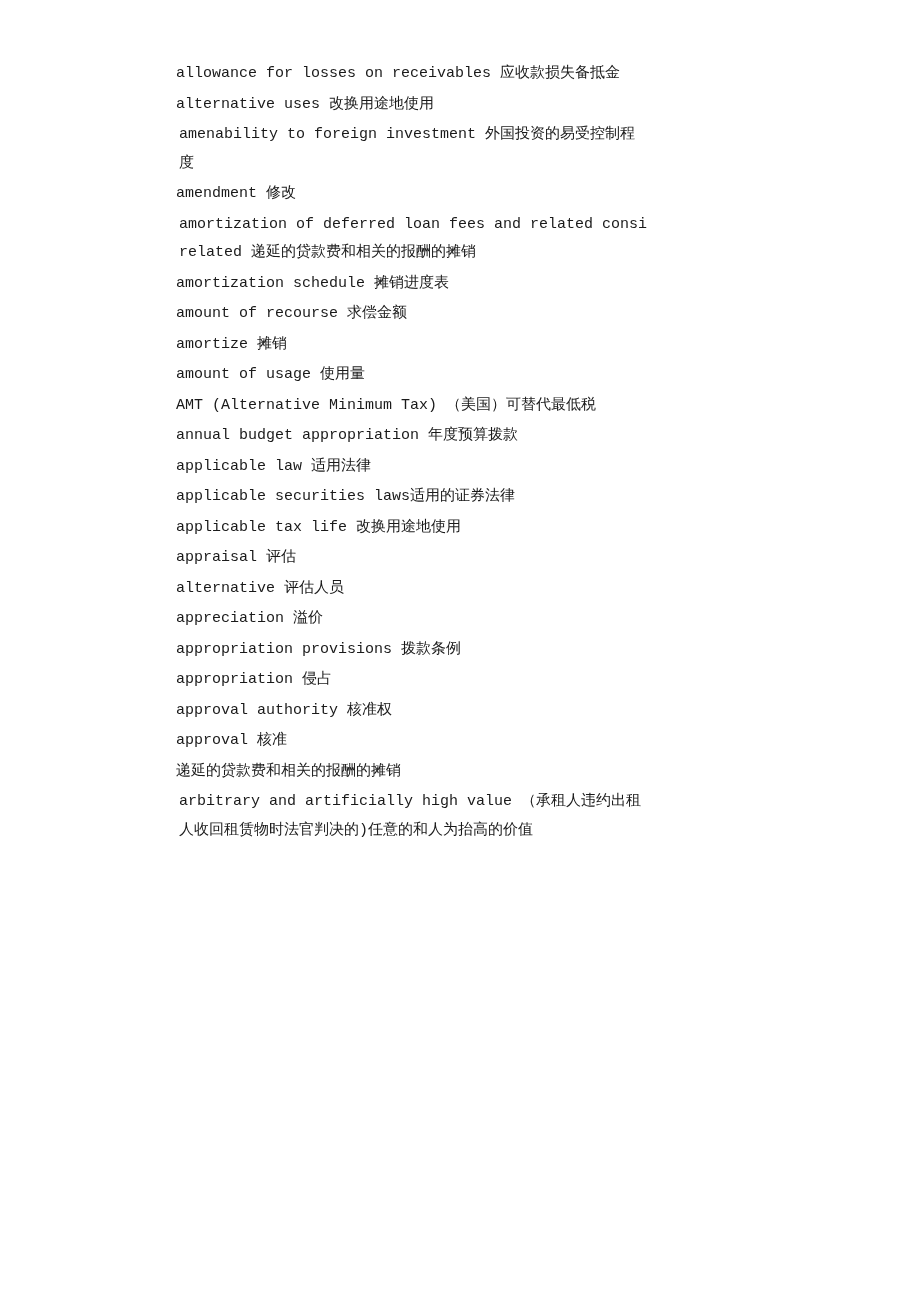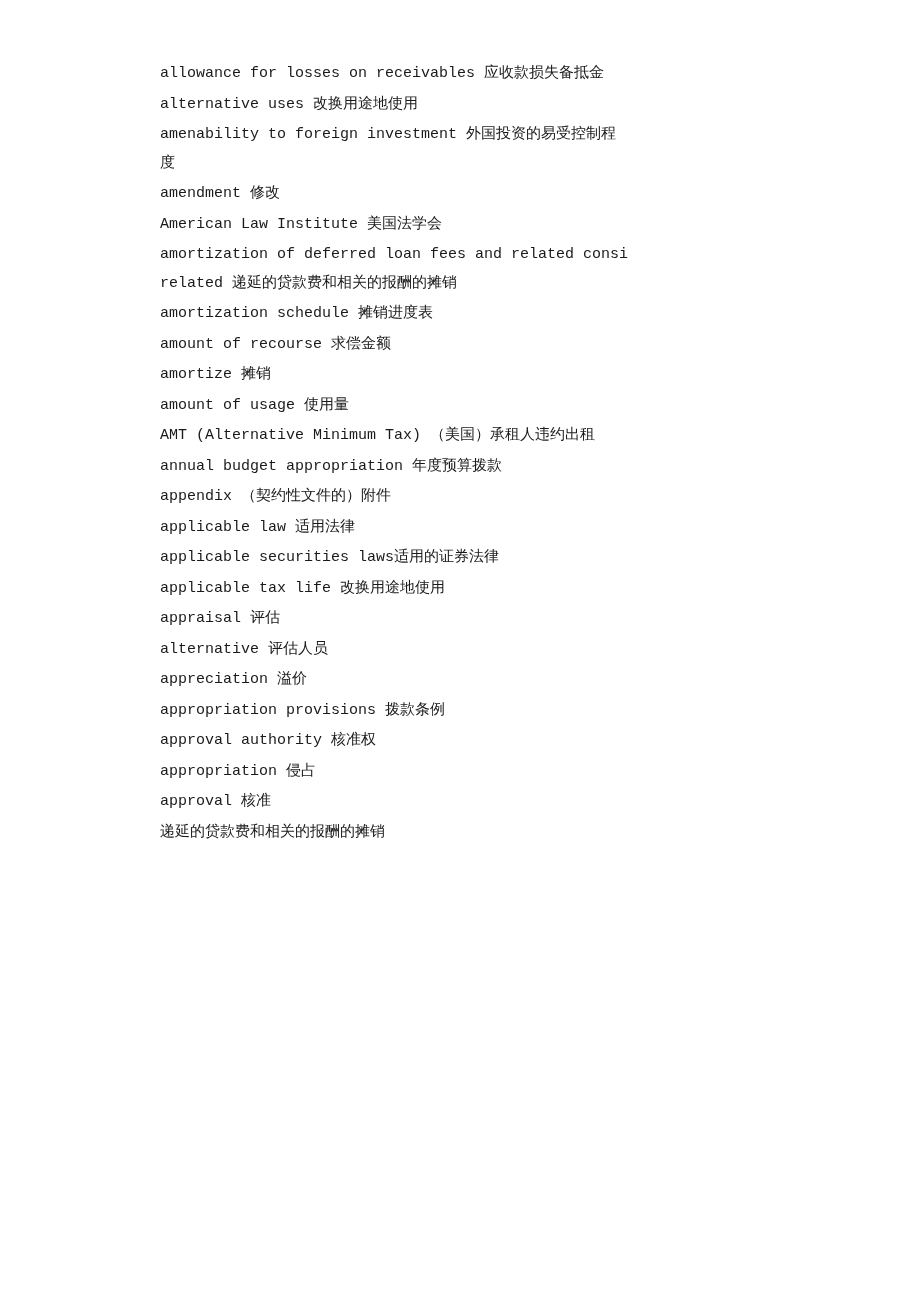--- a/index.html
+++ b/index.html
@@ -13,46 +13,47 @@
       font-size: 15px;
       color: #1a1a1a;
       width: 920px;
       min-height: 1302px;
       padding: 60px 40px 60px 160px;
       line-height: 1.9;
     }
     .entry {
       margin-bottom: 2px;
       text-indent: 0;
+      margin-left: 16px;
     }
     .entry-wrapped {
       margin-bottom: 2px;
+      margin-left: 19px;
     }
   </style>
 </head>
 <body>
 
 <div id="content">
     <div class="entry"><span>allowance  for  losses  on  receivables  应收款损失备抵金</span></div>
     <div class="entry"><span>alternative  uses  改换用途地使用</span></div>
     <div class="entry-wrapped"><span>amenability  to  foreign  investment  外国投资的易受控制程</span><br><span>度</span></div>
     <div class="entry"><span>amendment  修改</span></div>
-    <div class="entry"><span>American  Law  Institute  美国法学会</span></div>
     <div class="entry-wrapped"><span>amortization  of  deferred  loan  fees  and  related  consi</span><br><span>related  递延的贷款费和相关的报酬的摊销</span></div>
     <div class="entry"><span>amortization  schedule  摊销进度表</span></div>
     <div class="entry"><span>amount  of  recourse  求偿金额</span></div>
     <div class="entry"><span>amortize  摊销</span></div>
     <div class="entry"><span>amount  of  usage  使用量</span></div>
-    <div class="entry"><span>AMT  (Alternative  Minimum  Tax)  （美国）承租人违约出租</span></div>
+    <div class="entry"><span>AMT  (Alternative  Minimum  Tax)  （美国）可替代最低税</span></div>
     <div class="entry"><span>annual  budget  appropriation  年度预算拨款</span></div>
-    <div class="entry"><span>appendix  （契约性文件的）附件</span></div>
     <div class="entry"><span>applicable  law  适用法律</span></div>
     <div class="entry"><span>applicable  securities  laws适用的证券法律</span></div>
     <div class="entry"><span>applicable  tax  life  改换用途地使用</span></div>
     <div class="entry"><span>appraisal  评估</span></div>
     <div class="entry"><span>alternative  评估人员</span></div>
     <div class="entry"><span>appreciation  溢价</span></div>
     <div class="entry"><span>appropriation  provisions  拨款条例</span></div>
+    <div class="entry"><span>appropriation  侵占</span></div>
     <div class="entry"><span>approval  authority  核准权</span></div>
-    <div class="entry"><span>appropriation  侵占</span></div>
     <div class="entry"><span>approval  核准</span></div>
     <div class="entry"><span>递延的贷款费和相关的报酬的摊销</span></div>
+    <div class="entry-wrapped"><span>arbitrary  and  artificially  high  value  （承租人违约出租</span><br><span>人收回租赁物时法官判决的)任意的和人为抬高的价值</span></div>
   </div>
 
 </body></html>

